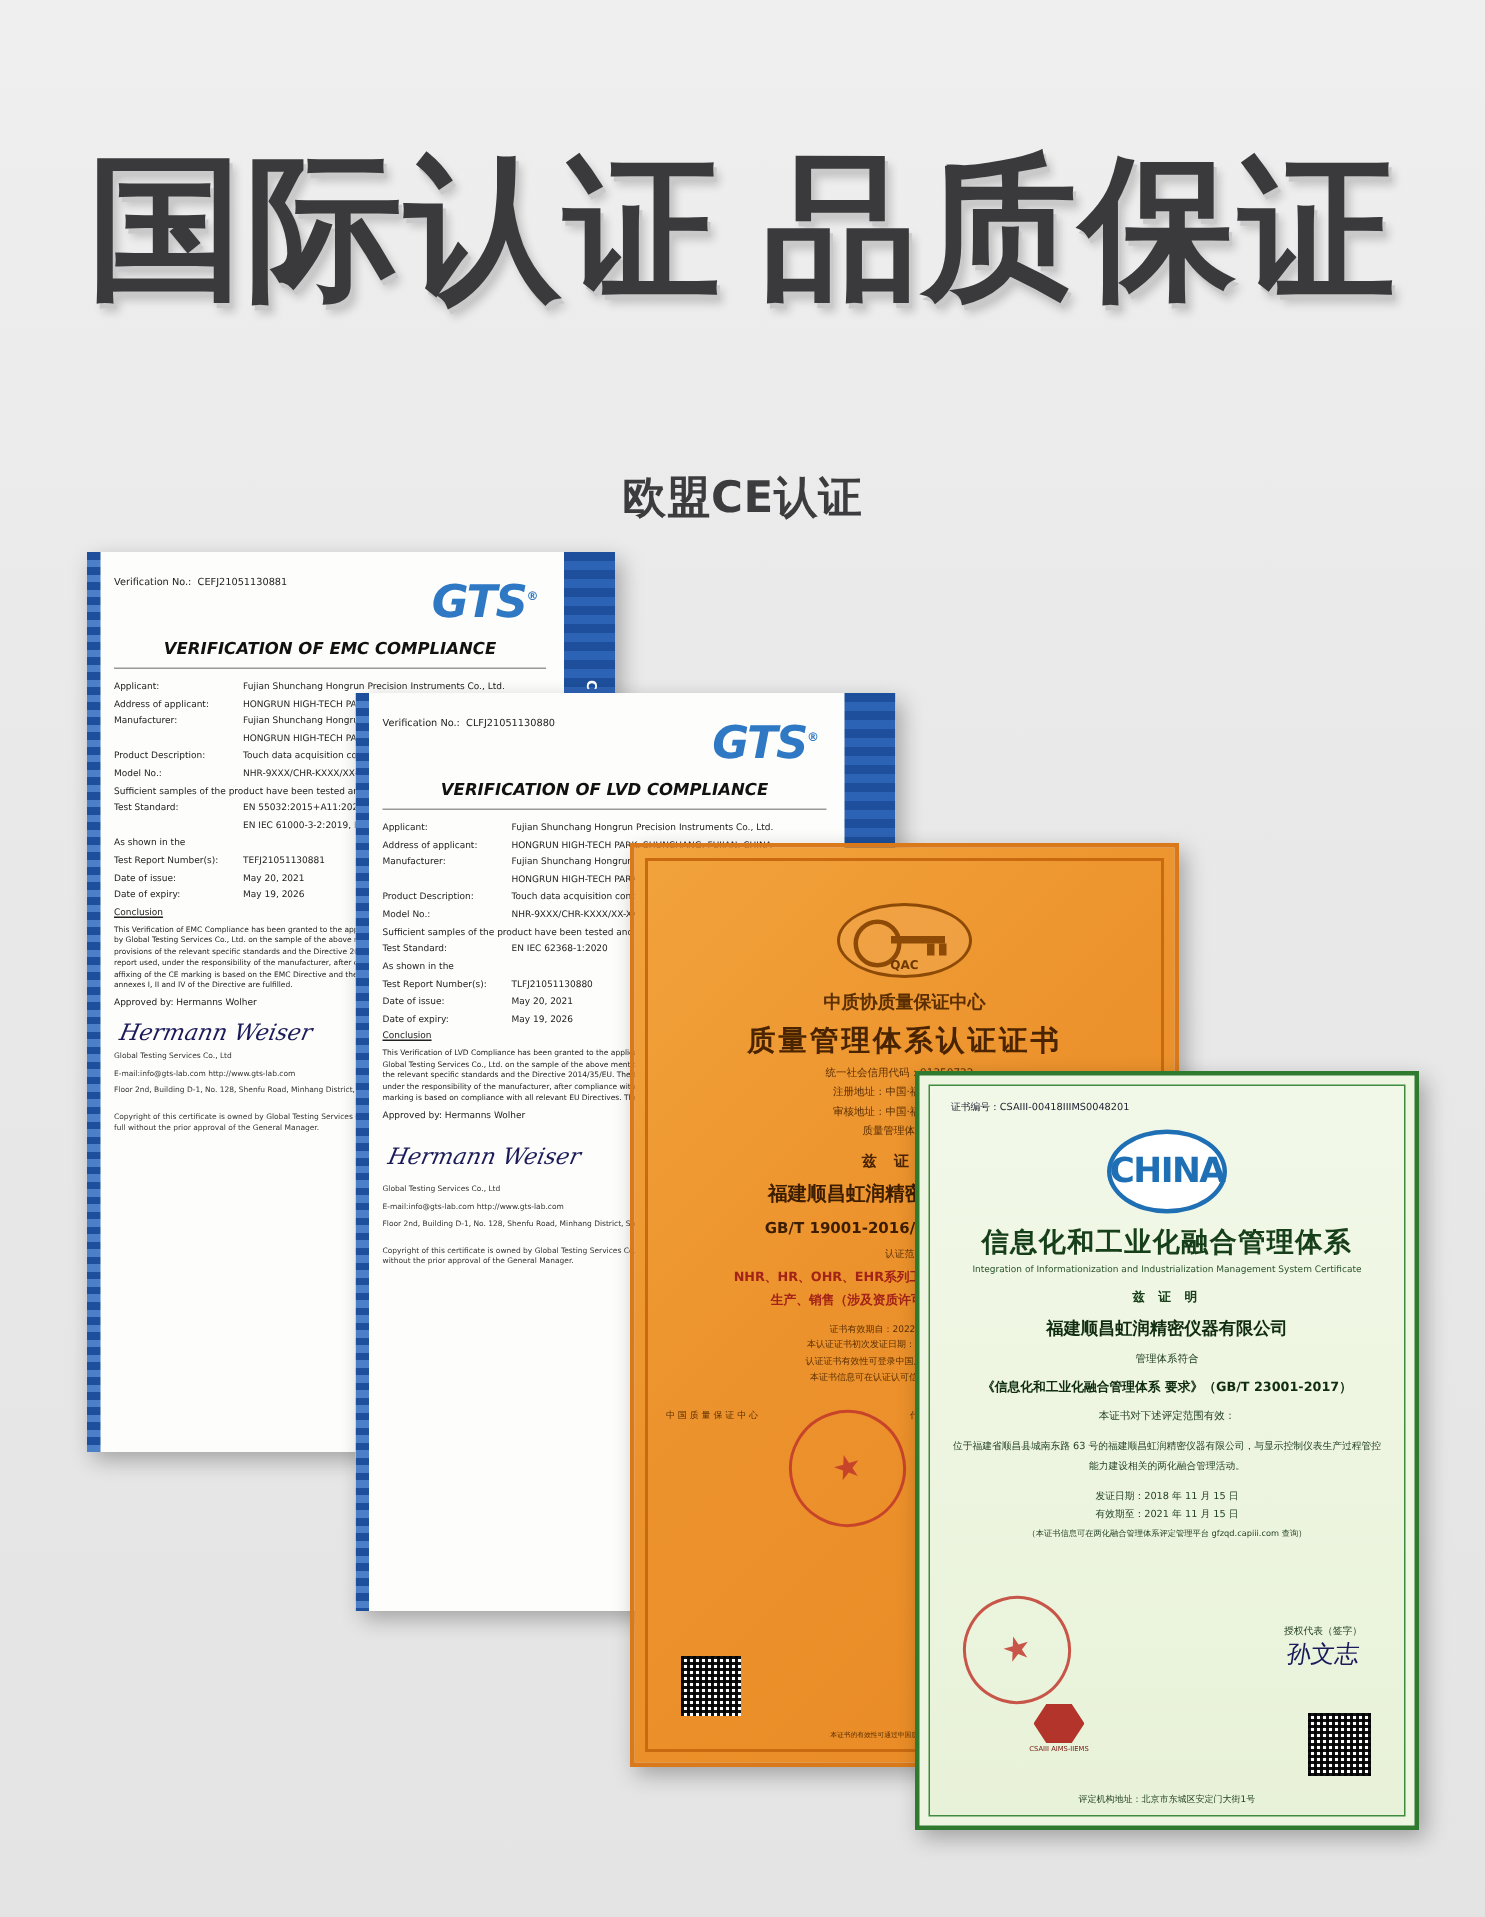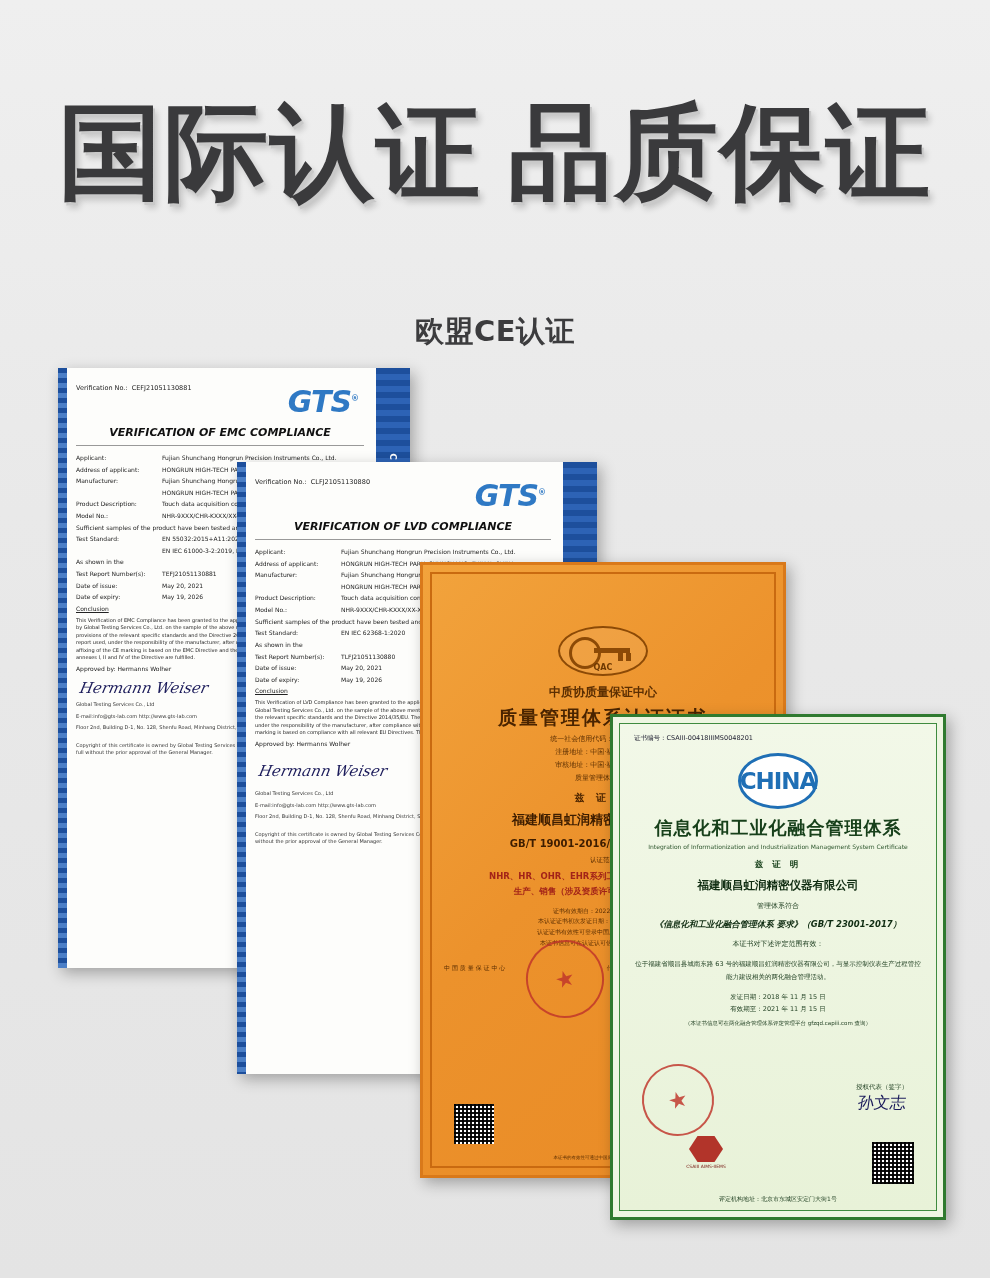--- a/index.html
+++ b/index.html
@@ -82,21 +82,21 @@
 
   
   #cert-lvd{left:237px;top:462px;width:360px;height:612px;background:#fdfdfb;}
 
   
   #cert-cqc{left:420px;top:562px;width:360px;height:610px;
     background:linear-gradient(135deg,#f2a33c 0%,#ec922c 45%,#e98a25 100%);
     border:3px solid #d9791a;}
   .cqc-inner{
     position:absolute;inset:7px;border:2px solid #c96a10;
-    box-sizing:border-box;text-align:center;padding-top:52px;
+    box-sizing:border-box;text-align:center;padding-top:28px;
   }
   .qac-badge{
     width:86px;height:46px;border:2px solid #8c4a06;border-radius:50%;
     margin:0 auto;position:relative;background:rgba(255,255,255,.08);
   }
   .qac-badge .ring{
     position:absolute;left:9px;top:9px;width:26px;height:26px;border:3px solid #8c4a06;border-radius:50%;
   }
   .qac-badge .bar{
     position:absolute;left:34px;top:20px;width:36px;height:5px;background:#8c4a06;
@@ -149,21 +149,21 @@
     margin:10px auto 0;width:74px;height:50px;border-radius:50%;
     border:3px solid #1f6fb5;color:#1f6fb5;font-size:23px;font-weight:bold;
     display:flex;align-items:center;justify-content:center;letter-spacing:-1px;
     background:#fff;
   }
   .cesi-title{font-size:18px;font-weight:bold;color:#17401a;margin-top:7px;letter-spacing:1px;}
   .cesi-en{font-size:6px;color:#2c552c;margin-top:3px;}
   .cesi-zm{font-size:8.5px;font-weight:bold;color:#17401a;margin-top:9px;letter-spacing:3px;}
   .cesi-co{font-size:11.5px;font-weight:bold;color:#102d12;margin-top:7px;}
   .cesi-p{font-size:7px;color:#1d3d1f;margin-top:7px;line-height:1.8;}
-  .cesi-strong{font-size:8.5px;font-weight:bold;color:#102d12;margin-top:6px;font-style:italic;}
+  .cesi-strong{font-size:8.5px;font-weight:bold;color:#102d12;margin-top:6px;}
   .cesi-body{font-size:6.5px;color:#1d3d1f;margin-top:8px;line-height:1.9;text-align:center;}
   .cesi-date{font-size:6.5px;color:#1d3d1f;margin-top:8px;line-height:1.9;}
   .cesi-foot{
     position:absolute;left:0;right:0;bottom:6px;font-size:6px;color:#1d3d1f;
   }
   .cesi-sig{
     font-family:"DejaVu Serif","Liberation Serif",serif;
     font-size:16px;color:#1a1a5a;transform:skewX(-8deg);
   }
   .anms{

